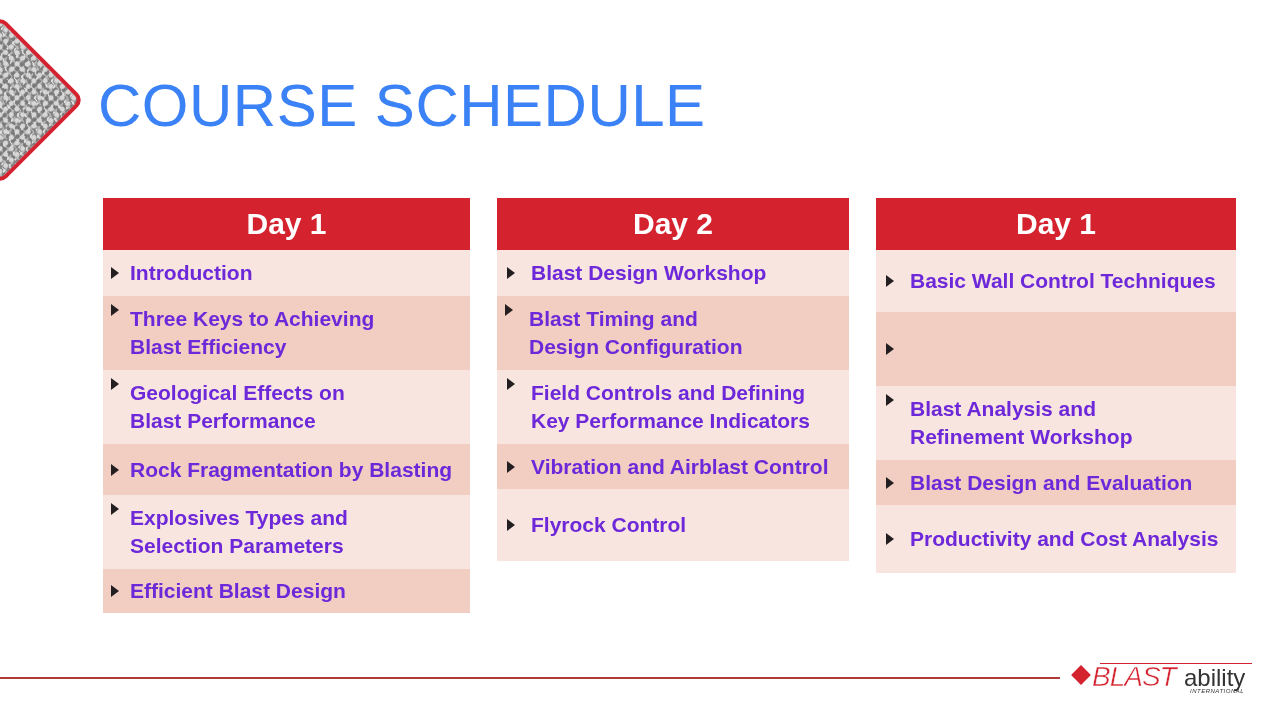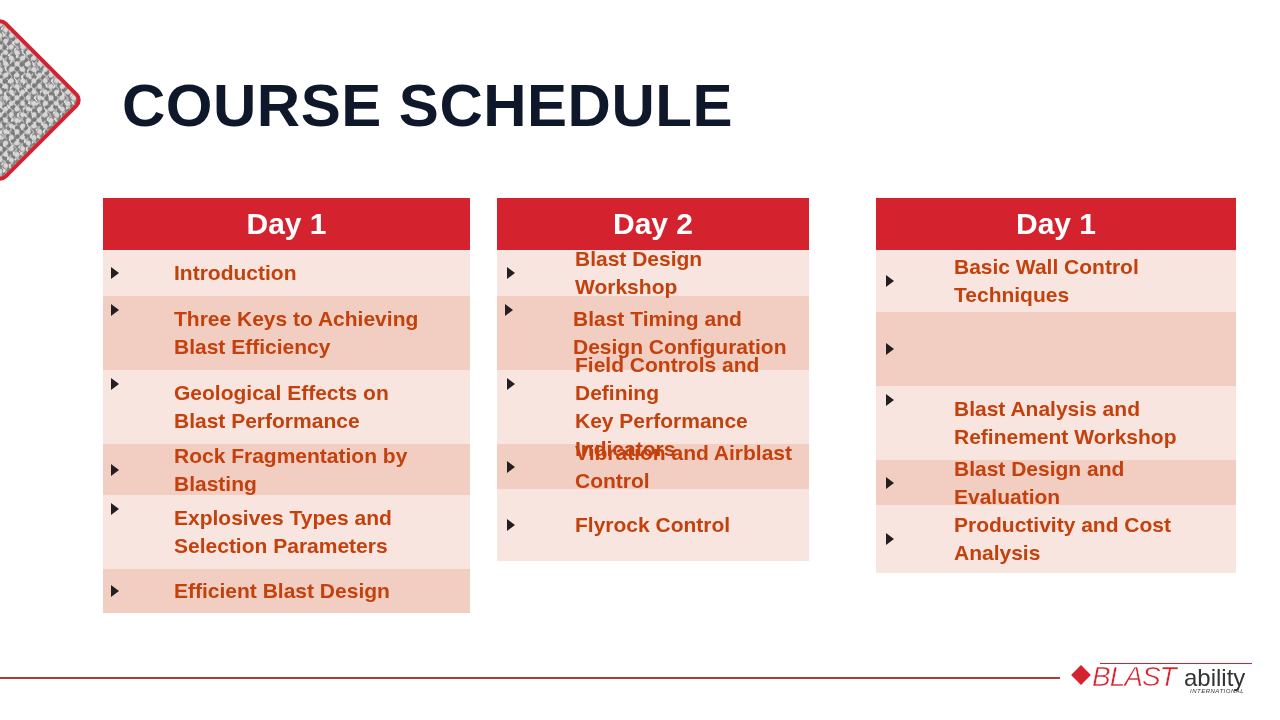--- a/index.html
+++ b/index.html
@@ -5,27 +5,27 @@
   html, body { margin:0; padding:0; }
   body { width:1280px; height:720px; background:#ffffff; position:relative; overflow:hidden;
          font-family:"Liberation Sans", sans-serif; }
   .corner { position:absolute; left:-60px; top:40px; width:120px; height:120px; transform:rotate(45deg);
             border-radius:10px; background:
               radial-gradient(circle at 30% 30%, #d8d8d8 2px, transparent 3px),
               radial-gradient(circle at 70% 60%, #7a7a7a 2px, transparent 3px),
               repeating-linear-gradient(30deg, #b8b8b8 0 3px, #8a8a8a 3px 5px, #e0e0e0 5px 7px);
             background-size: 8px 8px, 6px 6px, auto;
             border:4px solid #d4232f; box-sizing:border-box; }
-  .title { position:absolute; left:98px; top:74px; font-size:60px; font-weight:bold; color:#0f172a;
-           letter-spacing:0.5px; line-height:64px;margin-left:24px; }
+  .title { position:absolute; left:98px; top:74px; font-size:60px; font-weight:normal; color:#3b82f6;
+           letter-spacing:0.5px; line-height:64px; }
   .col { position:absolute; top:198px; }
   .col-hdr { height:52px; background:#d4232f; color:#fff; font-size:30px; font-weight:bold;
              display:flex; align-items:center; justify-content:center; }
   .row { display:flex; align-items:center; box-sizing:border-box; padding-left:8px;
-         font-size:21px; font-weight:bold; color:#c2410c; line-height:28px;gap:44px; }
+         font-size:21px; font-weight:bold; color:#6d28d9; line-height:28px; }
   .row.light { background:#f9e5df; }
   .row.dark { background:#f2cdc2; }
   .row .tri { width:0; height:0; border-top:6px solid transparent; border-bottom:6px solid transparent;
               border-left:8px solid #231f20; margin-right:11px; align-self:flex-start; margin-top:8px; flex:none; }
   .row.single .tri { align-self:center; margin-top:0; }
   .row .txt { white-space:pre-line; }
   .bottom-line { position:absolute; left:0; top:677px; width:1060px; height:2px; background:#b03a3a; }
   .logo { position:absolute; left:1070px; top:660px; width:190px; height:40px; }
   .logo .diamond { position:absolute; left:4px; top:8px; width:14px; height:14px; background:#d4232f; transform:rotate(45deg); }
   .logo .blast { position:absolute; left:22px; top:2px; font-size:28px; font-style:italic; color:#d4232f;
@@ -64,21 +64,21 @@
       <span class="tri"></span>
       <span class="txt">Explosives Types and
 Selection Parameters</span>
     </div>
   <div class="row dark single" style="height:44px">
       <span class="tri"></span>
       <span class="txt">Efficient Blast Design</span>
     </div>
 </div>
 
-<div class="col" style="left:497px;width:312px;">
+<div class="col" style="left:497px;width:352px;">
   <div class="col-hdr">Day 2</div>
   <div class="row light single" style="height:46px;padding-left:10px">
       <span class="tri" style="margin-right:16px"></span>
       <span class="txt">Blast Design Workshop</span>
     </div>
   <div class="row dark" style="height:74px;">
       <span class="tri" style="margin-right:16px"></span>
       <span class="txt">Blast Timing and
 Design Configuration</span>
     </div>

